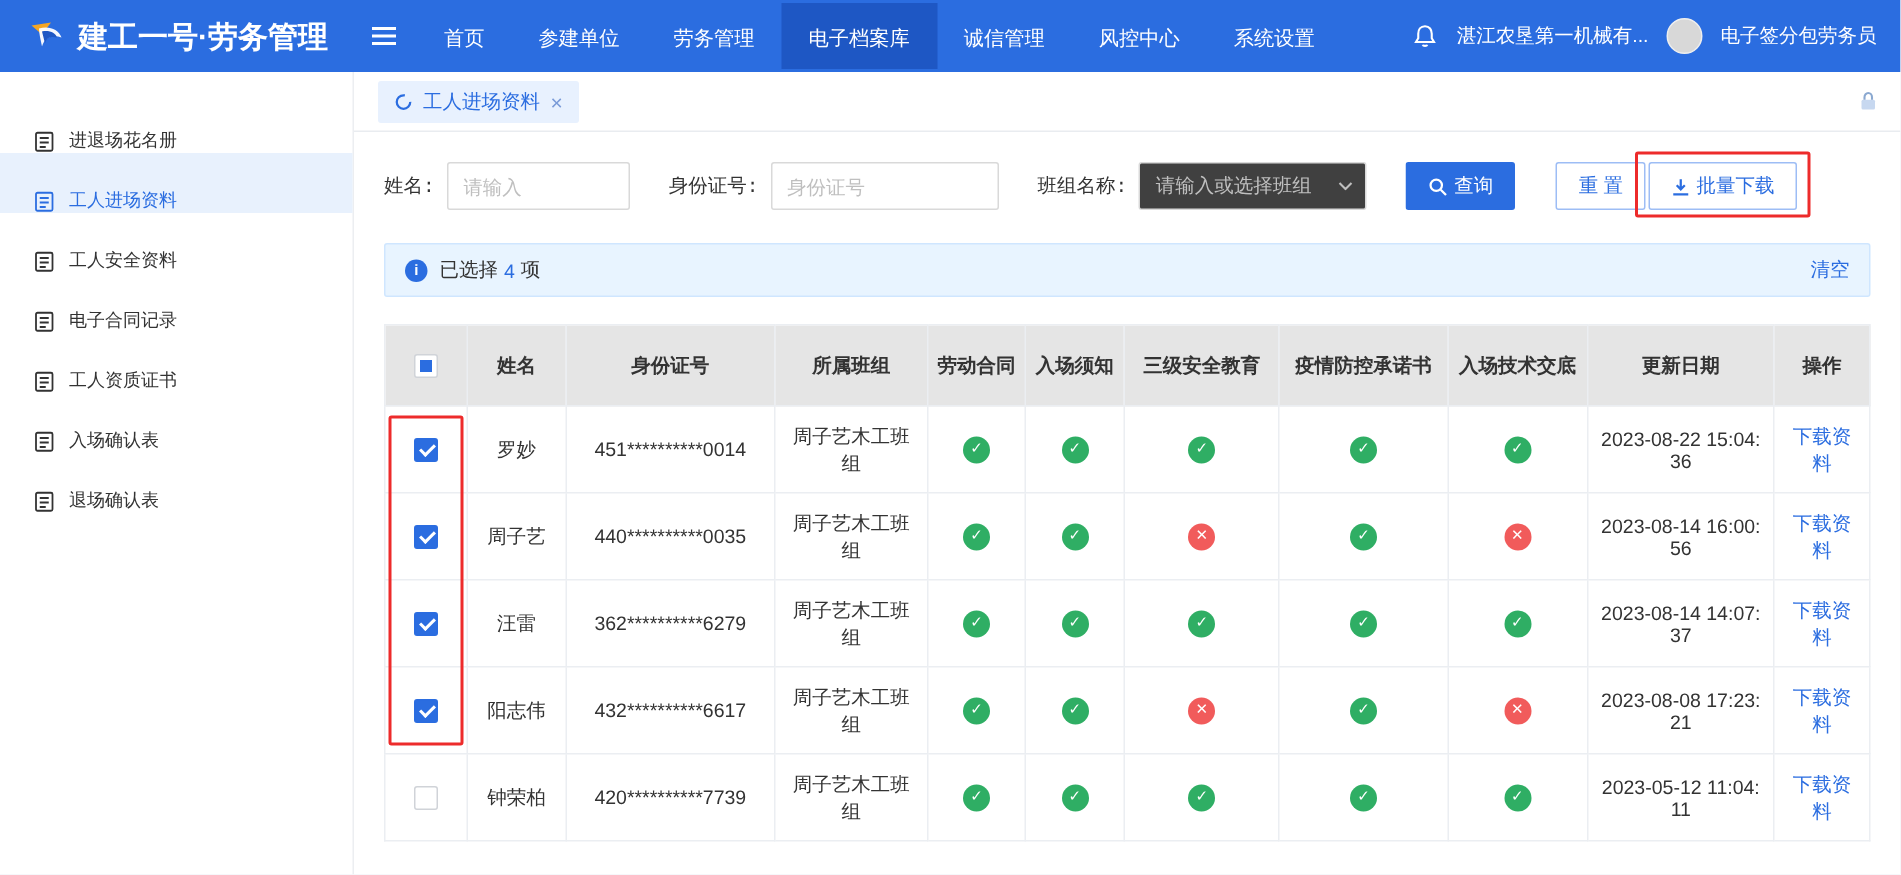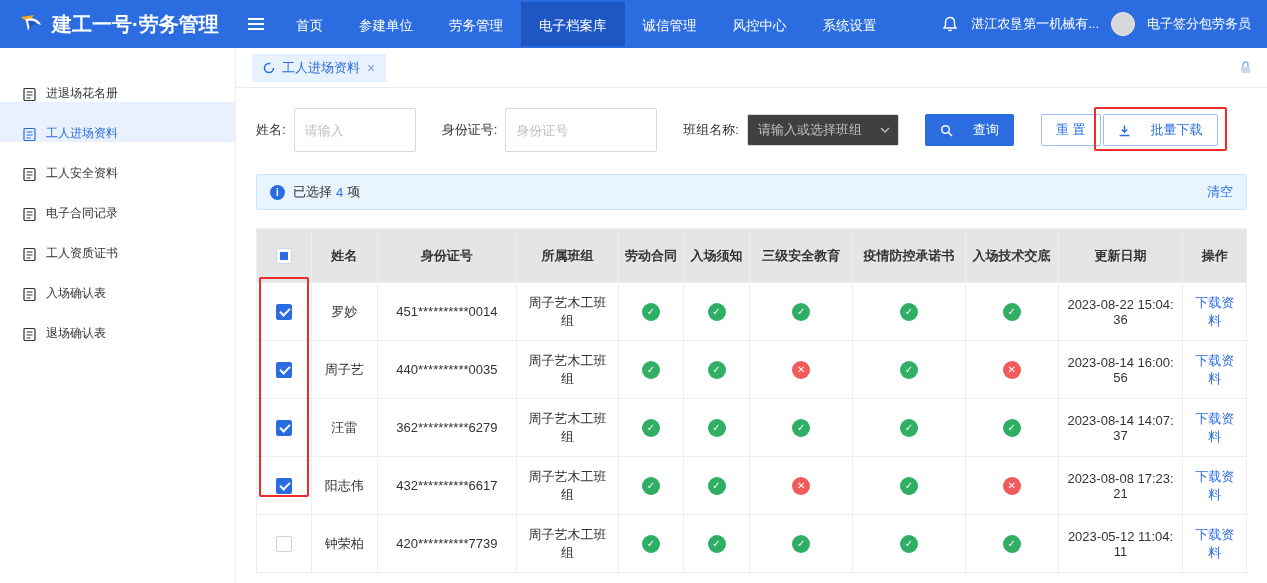--- a/index.html
+++ b/index.html
@@ -33,28 +33,28 @@
   .side-item svg { flex: none; }
   .main { flex: 1; display: flex; flex-direction: column; min-width: 0; }
   
   .tabbar { height: 40px; background: #fff; border-bottom: 1px solid #e9ecf0; display: flex; align-items: center; padding: 0 14px 0 16px; }
   .tab { background: var(--tab_bg, #e8f1fe); color: var(--primary, #2b6de0); height: 28px; display: inline-flex; align-items: center; gap: 7px; padding: 0 11px; border-radius: 2px; cursor: pointer; font-size: 13px; }
   .tab-close { color: #7a9bd8; font-size: 14px; cursor: pointer; line-height: 1; }
   .tabbar-lock { margin-left: auto; cursor: pointer; display: flex; }
   
   .content { flex: 1; background: #fff; padding: 16px 20px 0; position: relative; min-width: 0; }
   .filters { display: flex; align-items: center; margin: 4px 0 22px; }
-  .f-label { margin-right: 8px; white-space: nowrap; }
-  .f-input { height: 44px; border: 1px solid #d9d9d9; border-radius: 2px; padding: 0 10px; font-size: 13px; color: #333; outline: none; font-family: inherit; }
+  .f-label { margin-right: 8px; white-space: nowrap; font-family: Liberation Mono, monospace; }
+  .f-input { height: 32px; border: 1px solid #d9d9d9; border-radius: 2px; padding: 0 10px; font-size: 13px; color: #333; outline: none; font-family: inherit; }
   .f-input::placeholder { color: #bfbfbf; }
   .w120 { width: 122px; } .w150 { width: 152px; }
   .f-select { height: 32px; width: 152px; border: 1px solid #d9d9d9; border-radius: 2px; padding: 0 8px 0 10px; display: inline-flex; align-items: center; justify-content: space-between; cursor: pointer; background: #404040; }
   .f-select .ph { color: #bfbfbf; overflow: hidden; white-space: nowrap; text-overflow: ellipsis; }
   .gap24 { margin-right: 26px; }
-  .btn { height: 32px; border-radius: 2px; padding: 0 14px; font-size: 13px; display: inline-flex; align-items: center; gap: 20px; cursor: pointer; border: 1px solid transparent; font-family: inherit; white-space: nowrap; }
+  .btn { height: 32px; border-radius: 2px; padding: 0 14px; font-size: 13px; display: inline-flex; align-items: center; gap: 4px; cursor: pointer; border: 1px solid transparent; font-family: inherit; white-space: nowrap; }
   .btn-primary { background: var(--primary, #2b6de0); color: #fff; }
   .btn-outline { background: #fff; color: var(--primary, #2b6de0); border: 1px solid #9dbdf5; }
   .batch-wrap { position: relative; display: inline-block; margin-left: 2px; }
   .ann-box { position: absolute; border: 2px solid var(--annotation, #ed2b2b); pointer-events: none; z-index: 40; border-radius: 2px; }
   .batch-ann { left: -9px; right: -9px; top: -7px; bottom: -5px; }
   
   .sel-bar { height: 36px; background: var(--selection_bar_bg, #e8f4ff); border: 1px solid #cfe6ff; border-radius: 2px; display: flex; align-items: center; padding: 0 13px; margin-bottom: 18px; }
   .info-ic { width: 15px; height: 15px; border-radius: 50%; background: var(--primary, #2b6de0); color: #fff; font-size: 10px; font-weight: bold; display: inline-flex; align-items: center; justify-content: center; margin-right: 8px; font-style: normal; }
   .sel-count { color: var(--primary, #2b6de0); margin: 0 4px; }
   .sel-clear { margin-left: auto; color: var(--primary, #2b6de0); cursor: pointer; }

